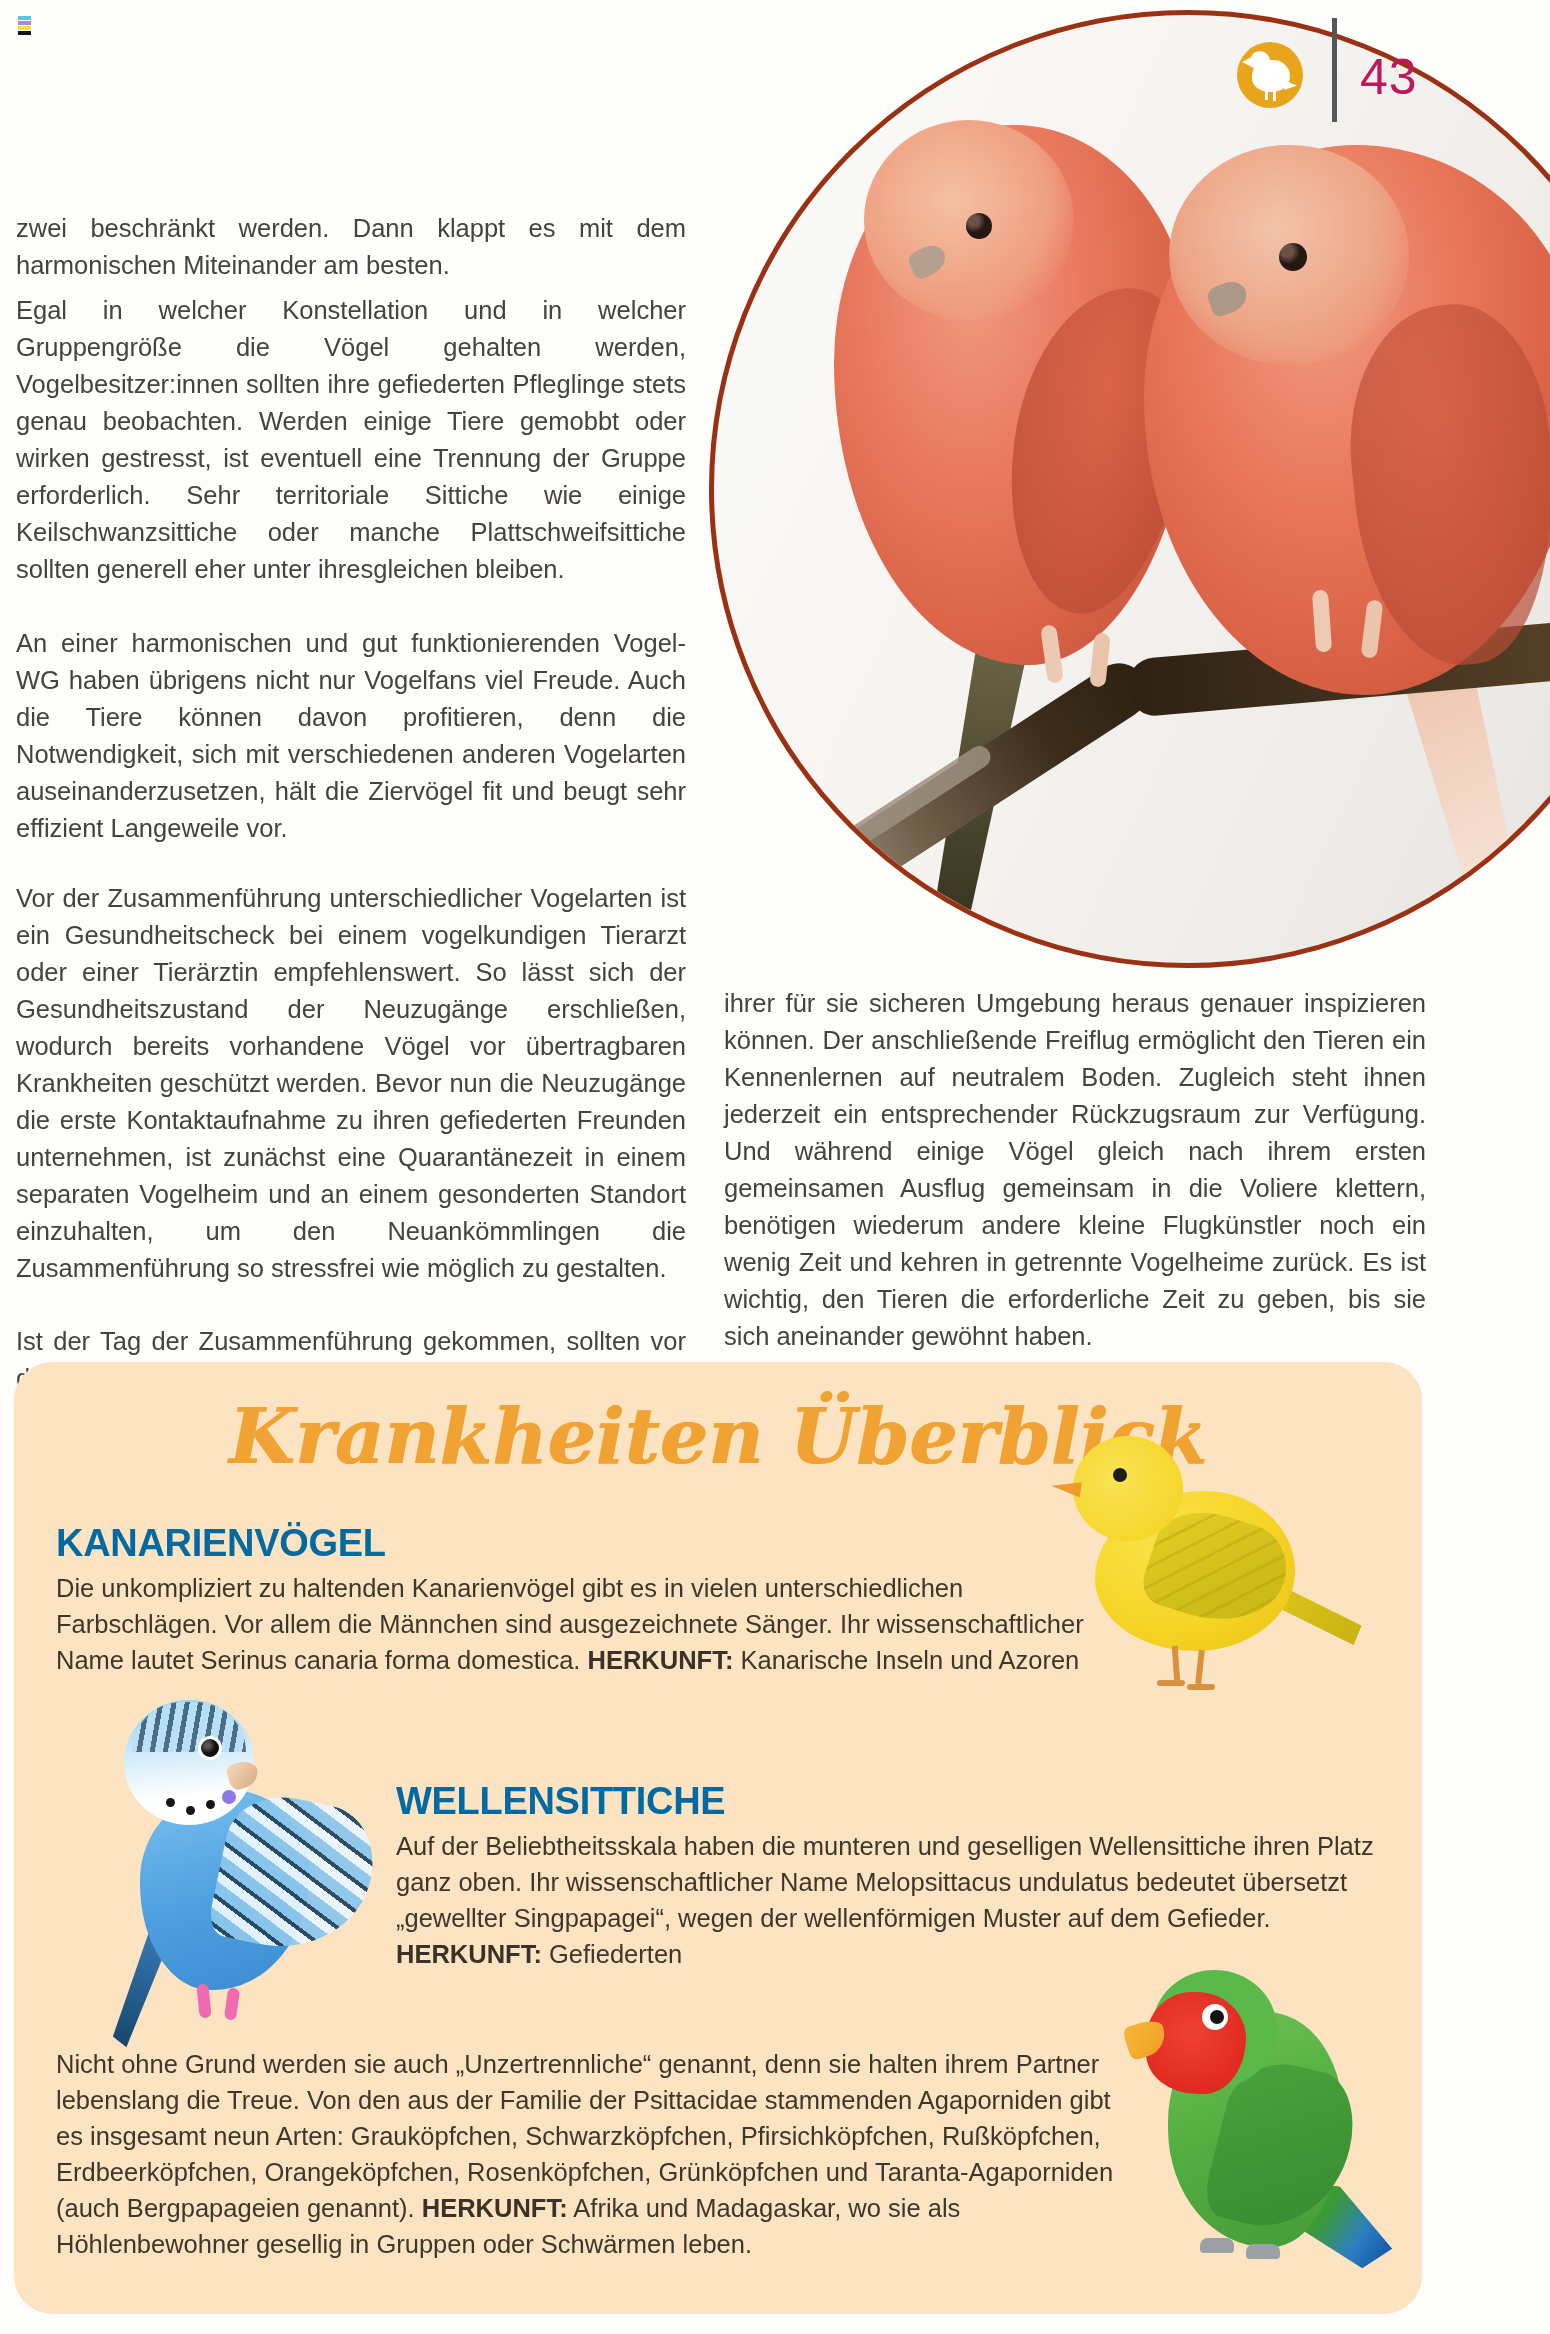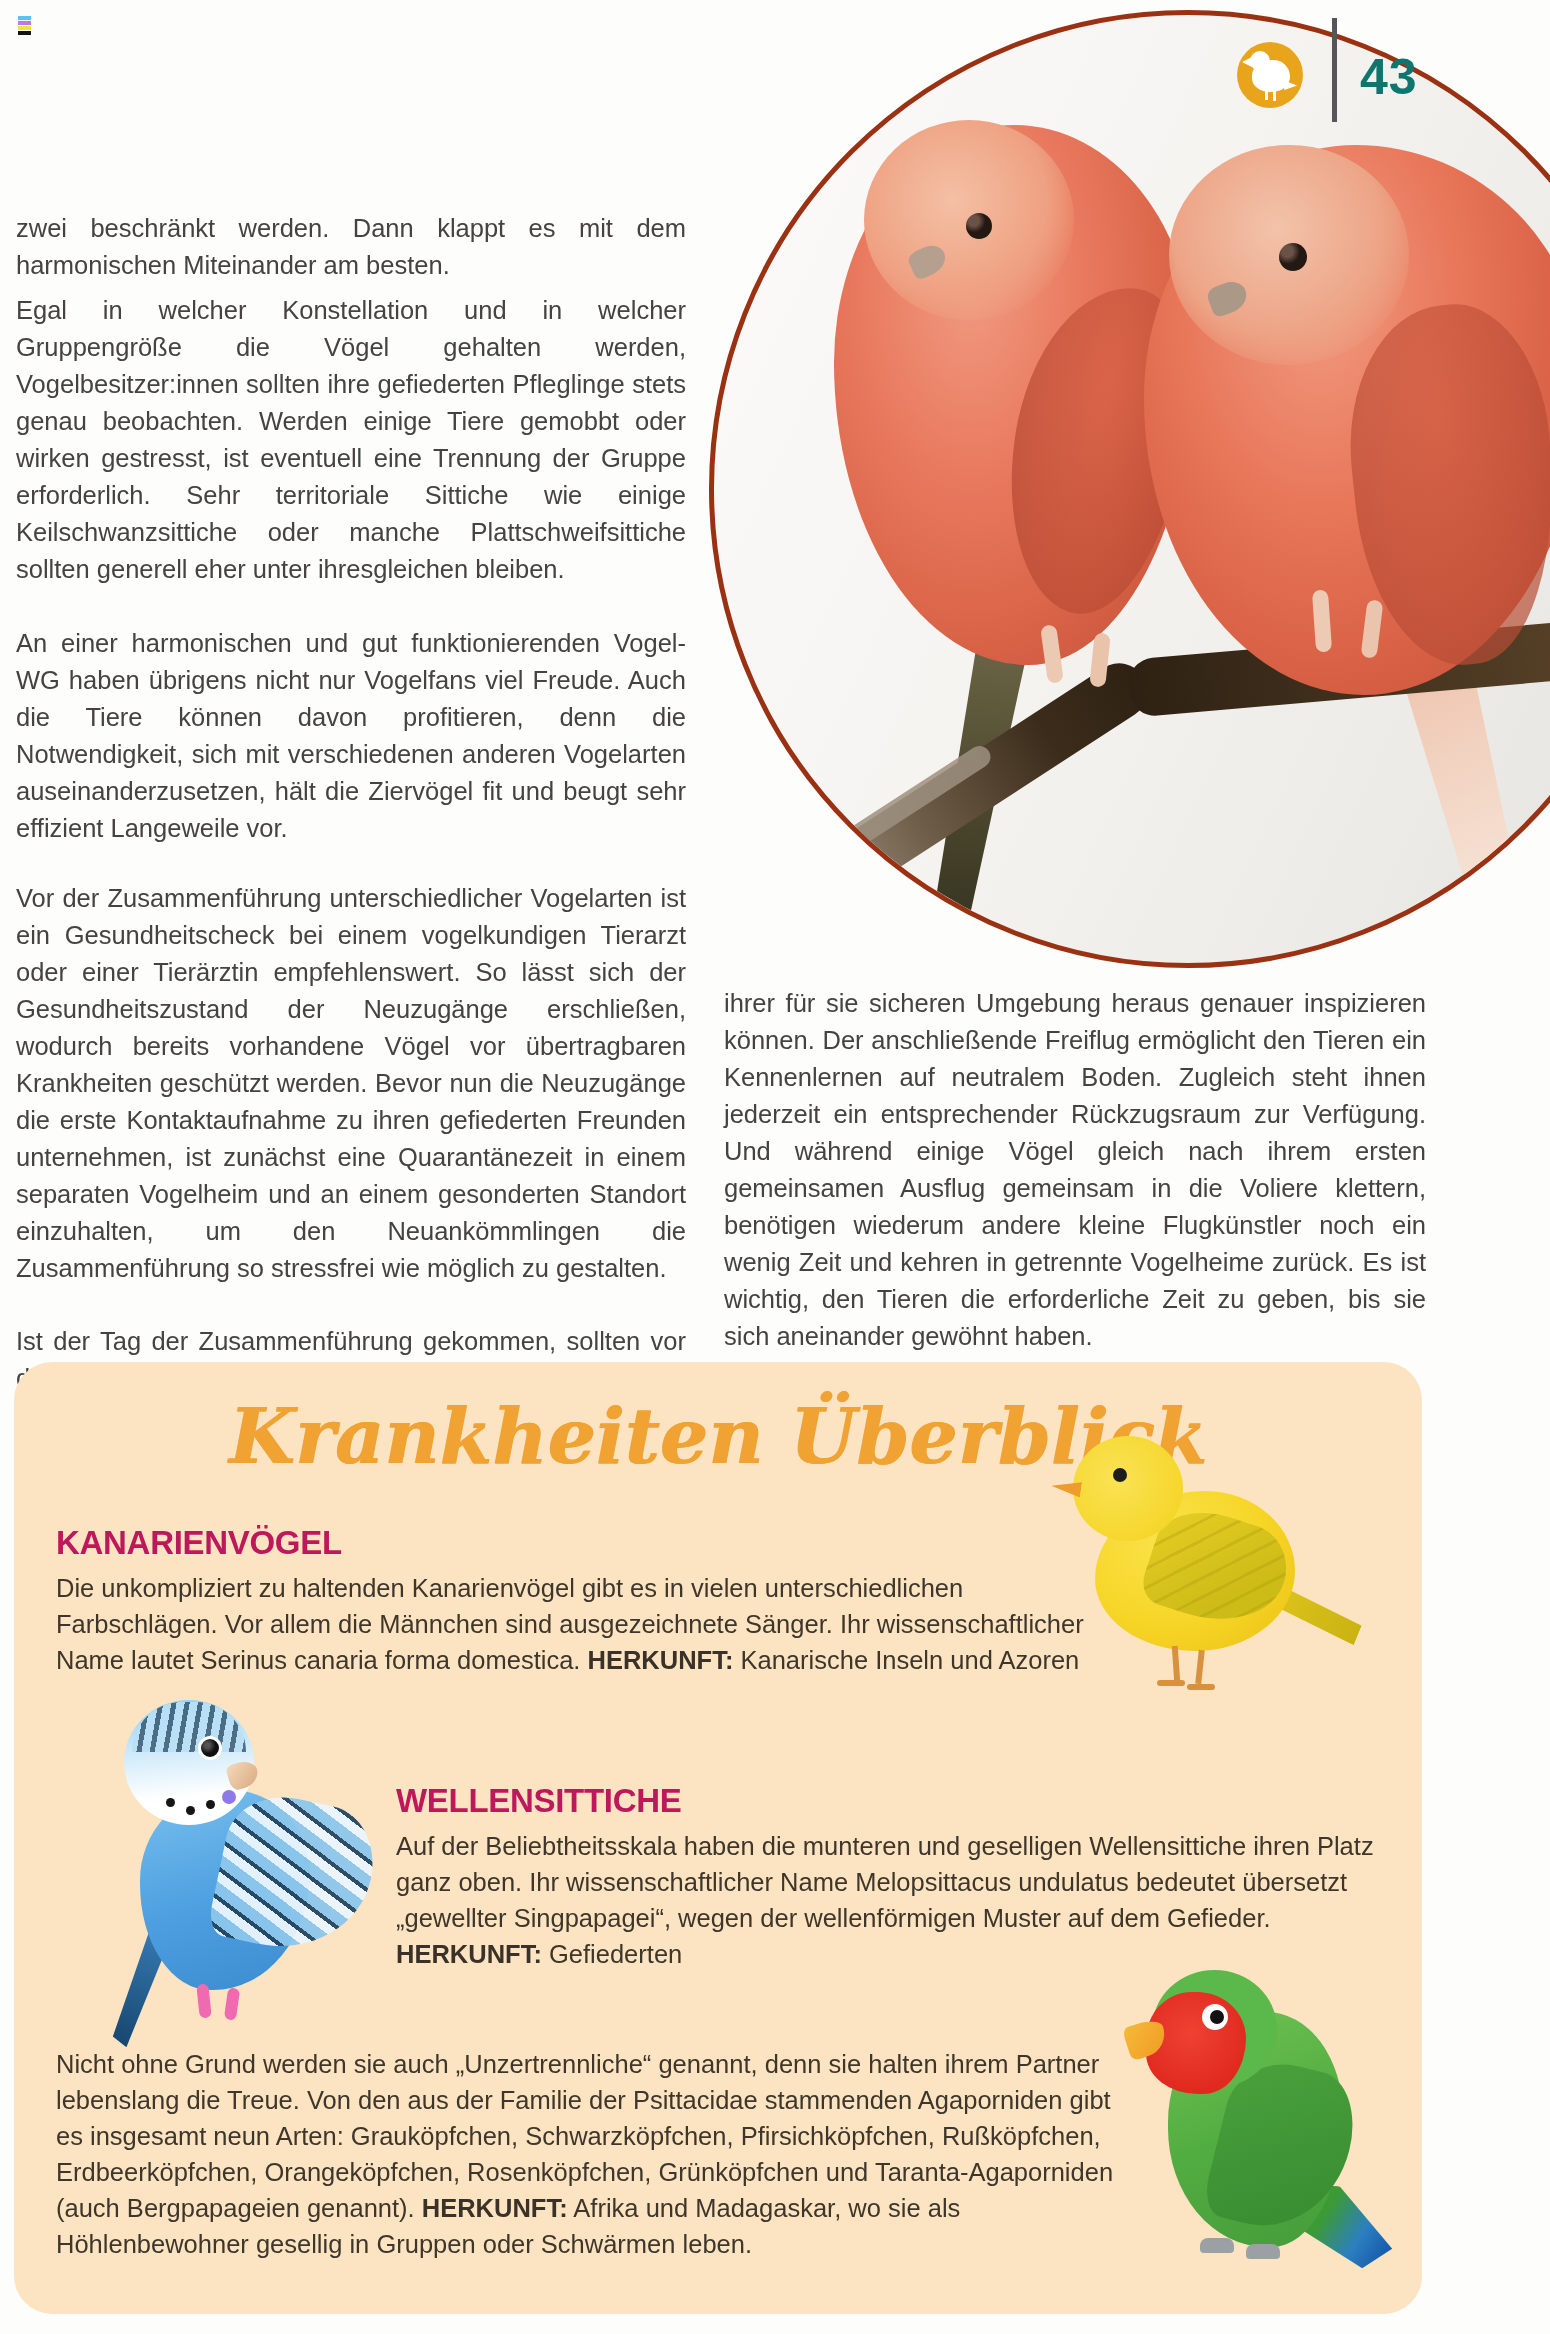--- a/index.html
+++ b/index.html
@@ -14,21 +14,21 @@
   
   .logo-circle{position:absolute;left:1237px;top:42px;width:66px;height:66px;border-radius:50%;background:#e8a51b;}
   .logo-bird{position:absolute;background:#fff;}
   .logo-bird-body{left:15px;top:18px;width:38px;height:32px;border-radius:55% 45% 50% 50%/50% 55% 50% 45%;}
   .logo-bird-head{left:13px;top:9px;width:20px;height:20px;border-radius:50%;}
   .logo-bird-beak{left:5px;top:15px;width:0;height:0;background:none;border-top:5px solid transparent;border-bottom:5px solid transparent;border-right:10px solid #fff;}
   .logo-bird-tail{left:46px;top:38px;width:14px;height:10px;clip-path:polygon(0 0,100% 55%,10% 100%);}
   .logo-bird-leg1{left:28px;top:48px;width:3px;height:10px;}
   .logo-bird-leg2{left:36px;top:49px;width:3px;height:10px;}
   .header-divider{position:absolute;left:1332px;top:18px;width:5px;height:104px;background:#55565a;}
-  .page-number{position:absolute;left:1360px;top:48px;font-size:50px;font-weight:bold;color:#0f766e;letter-spacing:1px;}
+  .page-number{position:absolute;left:1360px;top:48px;font-size:50px;font-weight:normal;color:#be185d;letter-spacing:1px;}
 
   
   .photo-circle{position:absolute;left:709px;top:10px;width:958px;height:958px;border-radius:50%;
     border:5px solid #9a3113;box-sizing:border-box;overflow:hidden;
     background:linear-gradient(115deg,#fbfbfa 0%,#f6f4f1 40%,#ecebe7 75%,#e5e2dd 100%);}
   .photo-circle .el{position:absolute;}
   .branch-seg1{left:110px;top:840px;width:380px;height:56px;border-radius:28px;transform:rotate(-33deg);transform-origin:left center;
     background:linear-gradient(90deg,#9a8e7e 0%,#6e5d48 30%,#3c2c1b 70%,#2e2113 100%);z-index:2;}
   .branch-seg2{left:415px;top:645px;width:650px;height:58px;border-radius:26px;transform:rotate(-5deg);transform-origin:left center;
     background:linear-gradient(90deg,#2e2113 0%,#45331f 40%,#5a4429 75%,#6b5434 100%);z-index:2;}
@@ -71,21 +71,21 @@
   .section-heading{margin:0 0 5px 0;font-size:27px;line-height:32px;font-weight:bold;color:#e2a23b;letter-spacing:-0.3px;text-align:left;}
   .col-right{position:absolute;left:724px;top:985px;width:702px;font-size:25.5px;line-height:37px;text-align:justify;hyphens:auto;}
   .col-right p{margin:0;}
 
   
   .overview-box{position:absolute;left:14px;top:1362px;width:1408px;height:952px;background:#fce4c2;border-radius:38px;}
   .box-title{position:absolute;left:0;top:30px;width:100%;text-align:center;
     font-family:"DejaVu Serif",serif;font-style:italic;font-weight:bold;font-size:76px;color:#f0a233;
     text-shadow:1px 0 0 #f0a233;}
   .box-section{position:absolute;color:#3e362b;font-size:25.5px;line-height:36px;text-align:left;}
-  .box-section h3{margin:0 0 8px 0;font-size:33px;line-height:38px;font-weight:bold;color:#be185d;letter-spacing:-0.3px;}
+  .box-section h3{margin:0 0 8px 0;font-size:38px;line-height:38px;font-weight:bold;color:#0369a1;letter-spacing:-0.3px;}
   .sec-kanarien{left:42px;top:162px;width:1052px;}
   .sec-wellen{left:362px;top:420px;width:992px;margin-left:20px;}
   .sec-aga{left:42px;top:684px;width:1072px;}
   .herkunft{font-weight:bold;color:#3a3128;}
 
   
   .canary{position:absolute;left:1041px;top:74px;width:300px;height:280px;}
   .canary div{position:absolute;}
   .canary-tail{left:190px;top:140px;width:120px;height:60px;background:linear-gradient(100deg,#e3c81f,#c9b312);
     clip-path:polygon(0 30%,100% 45%,100% 80%,0 65%);transform:rotate(22deg);}

